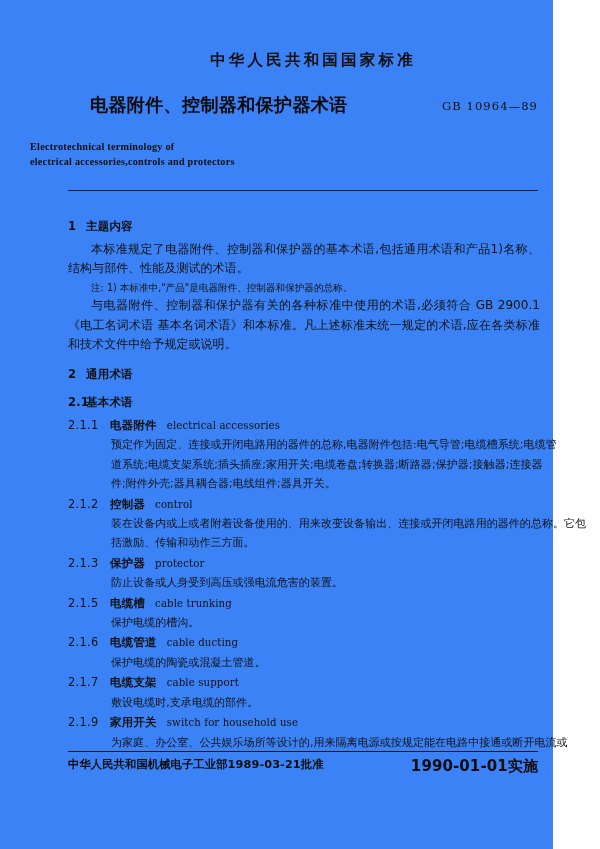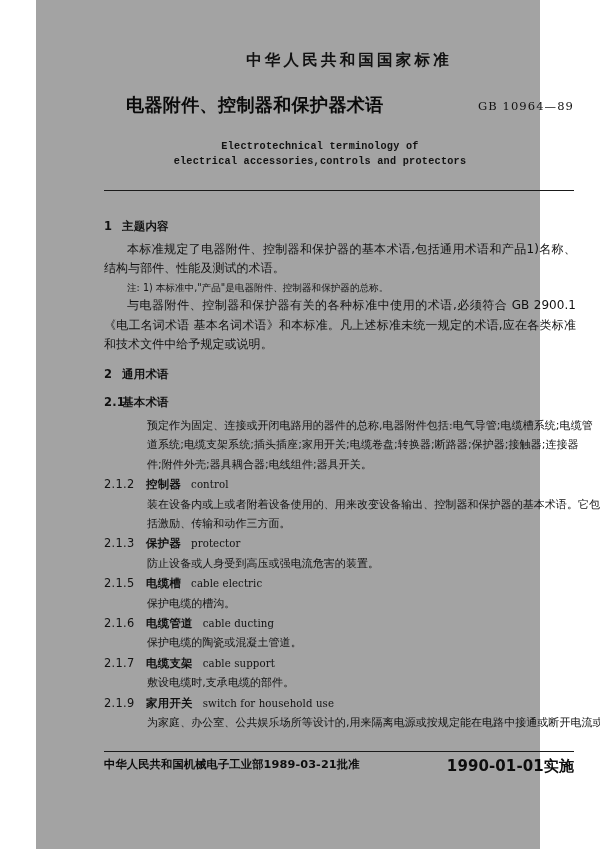--- a/index.html
+++ b/index.html
@@ -11,24 +11,23 @@
     width: 600px;
     height: 849px;
     position: relative;
     overflow: hidden;
     font-family: "DejaVu Sans", "Liberation Sans", sans-serif;
     color: #0d0d0d;
   }
   .page {
     position: absolute;
     left: 0; top: 0;
-    width: 504px;
+    width: 553px;
     height: 849px;
-    background: #a3a3a3;
-    margin-left: 36px;
+    background: #3b82f6;
   }
 
   
   .std-header {
     position: absolute;
     left: 68px;
     top: 50px;
     width: 470px;
   }
   .national-line {
@@ -60,22 +59,21 @@
     top: 6px;
     font-family: "DejaVu Serif", "Liberation Serif", serif;
     font-size: 11.5px;
     font-weight: normal;
     letter-spacing: 1.1px;
     color: #111;
     white-space: nowrap;
   }
   .en-title {
     margin-top: 16px;
-    text-align: center;
-    font-family: Liberation Mono, monospace;
+    font-family: Liberation Serif, serif;
     font-size: 10.2px;
     font-weight: bold;
     line-height: 15px;
     letter-spacing: 0.25px;
     color: #111;
     margin-left: -38px;
   }
   .en-title div { white-space: nowrap; }
 
   .rule-top {
@@ -229,41 +227,42 @@
     <div class="h1">
       <span class="num">2</span><span>通用术语</span>
     </div>
 
     <div class="h1">
       <span class="num">2.1</span><span>基本术语</span>
     </div>
 
     <div id="terms-container">
         <div class="term">
+          <div class="term-head"><span class="term-num">2.1.1</span><span class="term-cn">电器附件</span><span class="term-en">electrical accessories</span></div>
           <div class="term-def">
             <div>预定作为固定、连接或开闭电路用的器件的总称,电器附件包括:电气导管;电缆槽系统;电缆管</div>
             <div>道系统;电缆支架系统;插头插座;家用开关;电缆卷盘;转换器;断路器;保护器;接触器;连接器</div>
             <div>件;附件外壳;器具耦合器;电线组件;器具开关。</div>
           </div>
         </div>
         <div class="term">
           <div class="term-head"><span class="term-num">2.1.2</span><span class="term-cn">控制器</span><span class="term-en">control</span></div>
           <div class="term-def">
-            <div>装在设备内或上或者附着设备使用的、用来改变设备输出、控制器和保护器的基本术语。它包</div>
+            <div>装在设备内或上或者附着设备使用的、用来改变设备输出、连接或开闭电路用的器件的总称。它包</div>
             <div>括激励、传输和动作三方面。</div>
           </div>
         </div>
         <div class="term">
           <div class="term-head"><span class="term-num">2.1.3</span><span class="term-cn">保护器</span><span class="term-en">protector</span></div>
           <div class="term-def">
             <div>防止设备或人身受到高压或强电流危害的装置。</div>
           </div>
         </div>
         <div class="term">
-          <div class="term-head"><span class="term-num">2.1.5</span><span class="term-cn">电缆槽</span><span class="term-en">cable electric</span></div>
+          <div class="term-head"><span class="term-num">2.1.5</span><span class="term-cn">电缆槽</span><span class="term-en">cable trunking</span></div>
           <div class="term-def">
             <div>保护电缆的槽沟。</div>
           </div>
         </div>
         <div class="term">
           <div class="term-head"><span class="term-num">2.1.6</span><span class="term-cn">电缆管道</span><span class="term-en">cable ducting</span></div>
           <div class="term-def">
             <div>保护电缆的陶瓷或混凝土管道。</div>
           </div>
         </div>

